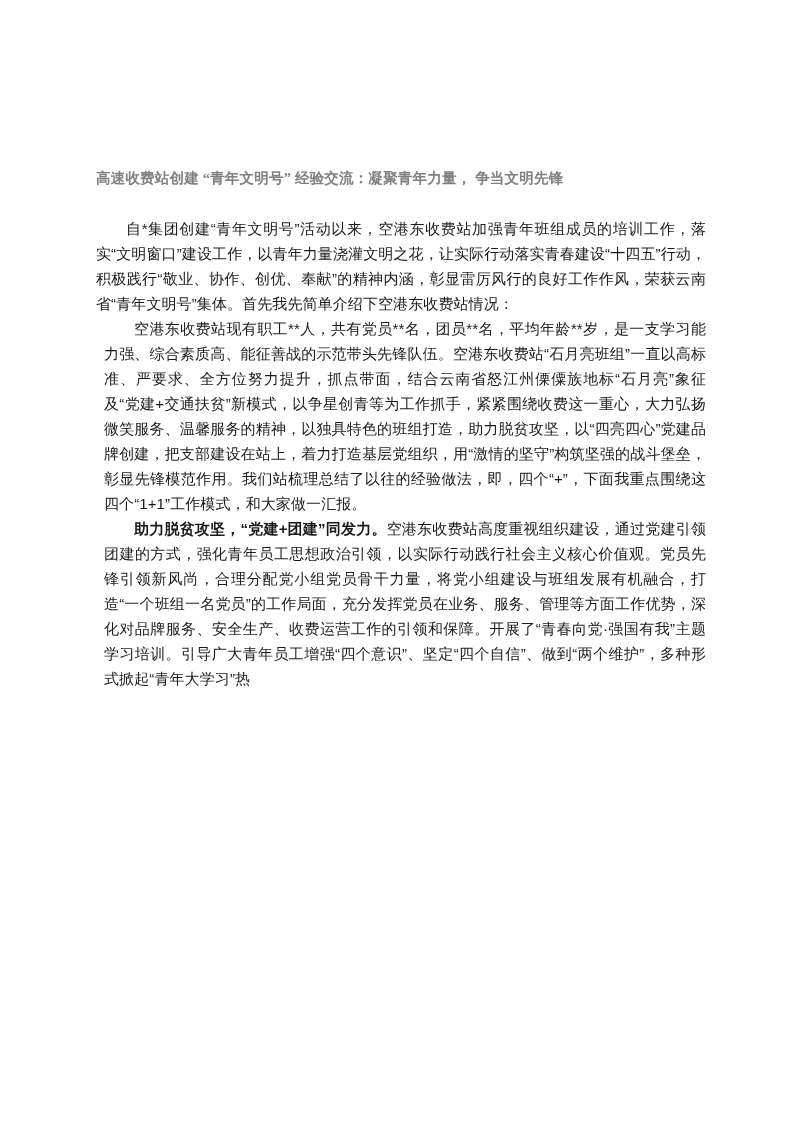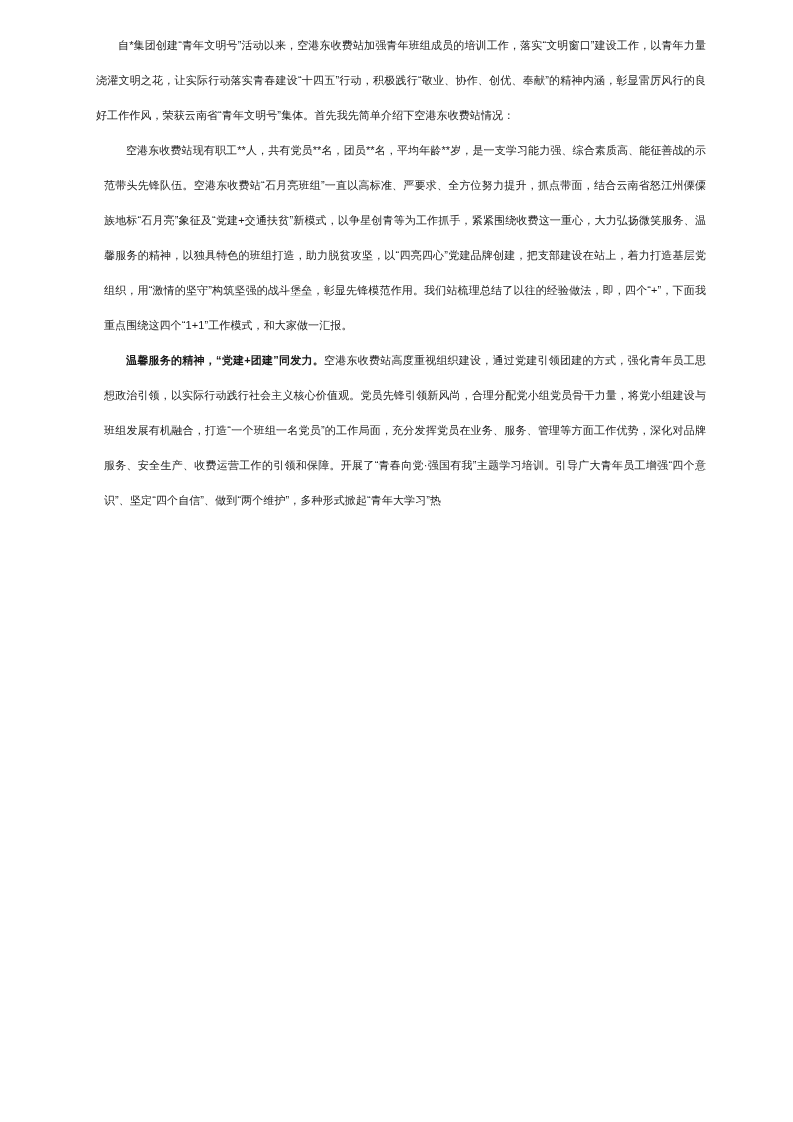--- a/index.html
+++ b/index.html
@@ -29,22 +29,22 @@
     font-size: 14.5px;
     line-height: 20px;
     color: #808080;
     margin: 0;
     padding-top: 168px;
     letter-spacing: 0.2px;
     white-space: nowrap;
   }
   .para {
     font-family: "Liberation Sans", "DejaVu Sans", sans-serif;
-    font-size: 11px;
-    line-height: 35px;
+    font-size: 15px;
+    line-height: 25px;
     color: #1a1a1a;
     margin: 0;
     text-align: justify;
     text-justify: inter-ideograph;
     text-indent: 2em;
     letter-spacing: 0.1px;
     word-break: break-all;
   }
   .para.first-para {
     margin-top: 28px;
@@ -56,21 +56,22 @@
   .para .lead {
     font-weight: bold;
   }
 </style>
 </head>
 <body>
 
 <div class="page">
   <div class="content">
 
+    <h1 class="doc-title">高速收费站创建 “青年文明号” 经验交流：凝聚青年力量， 争当文明先锋</h1>
 
     <p class="para first-para">自*集团创建“青年文明号”活动以来，空港东收费站加强青年班组成员的培训工作，落实“文明窗口”建设工作，以青年力量浇灌文明之花，让实际行动落实青春建设“十四五”行动，积极践行“敬业、协作、创优、奉献”的精神内涵，彰显雷厉风行的良好工作作风，荣获云南省“青年文明号”集体。首先我先简单介绍下空港东收费站情况：</p>
 
     <p class="para">空港东收费站现有职工**人，共有党员**名，团员**名，平均年龄**岁，是一支学习能力强、综合素质高、能征善战的示范带头先锋队伍。空港东收费站“石月亮班组”一直以高标准、严要求、全方位努力提升，抓点带面，结合云南省怒江州傈僳族地标“石月亮”象征及“党建+交通扶贫”新模式，以争星创青等为工作抓手，紧紧围绕收费这一重心，大力弘扬微笑服务、温馨服务的精神，以独具特色的班组打造，助力脱贫攻坚，以“四亮四心”党建品牌创建，把支部建设在站上，着力打造基层党组织，用“激情的坚守”构筑坚强的战斗堡垒，彰显先锋模范作用。我们站梳理总结了以往的经验做法，即，四个“+”，下面我重点围绕这四个“1+1”工作模式，和大家做一汇报。</p>
 
-    <p class="para"><span class="lead">温馨服务的精神，“党建+团建”同发力。</span><span>空港东收费站高度重视组织建设，通过党建引领团建的方式，强化青年员工思想政治引领，以实际行动践行社会主义核心价值观。党员先锋引领新风尚，合理分配党小组党员骨干力量，将党小组建设与班组发展有机融合，打造“一个班组一名党员”的工作局面，充分发挥党员在业务、服务、管理等方面工作优势，深化对品牌服务、安全生产、收费运营工作的引领和保障。开展了“青春向党·强国有我”主题学习培训。引导广大青年员工增强“四个意识”、坚定“四个自信”、做到“两个维护”，多种形式掀起“青年大学习”热</span></p>
+    <p class="para"><span class="lead">助力脱贫攻坚，“党建+团建”同发力。</span><span>空港东收费站高度重视组织建设，通过党建引领团建的方式，强化青年员工思想政治引领，以实际行动践行社会主义核心价值观。党员先锋引领新风尚，合理分配党小组党员骨干力量，将党小组建设与班组发展有机融合，打造“一个班组一名党员”的工作局面，充分发挥党员在业务、服务、管理等方面工作优势，深化对品牌服务、安全生产、收费运营工作的引领和保障。开展了“青春向党·强国有我”主题学习培训。引导广大青年员工增强“四个意识”、坚定“四个自信”、做到“两个维护”，多种形式掀起“青年大学习”热</span></p>
 
   </div>
 </div>
 
 </body></html>

